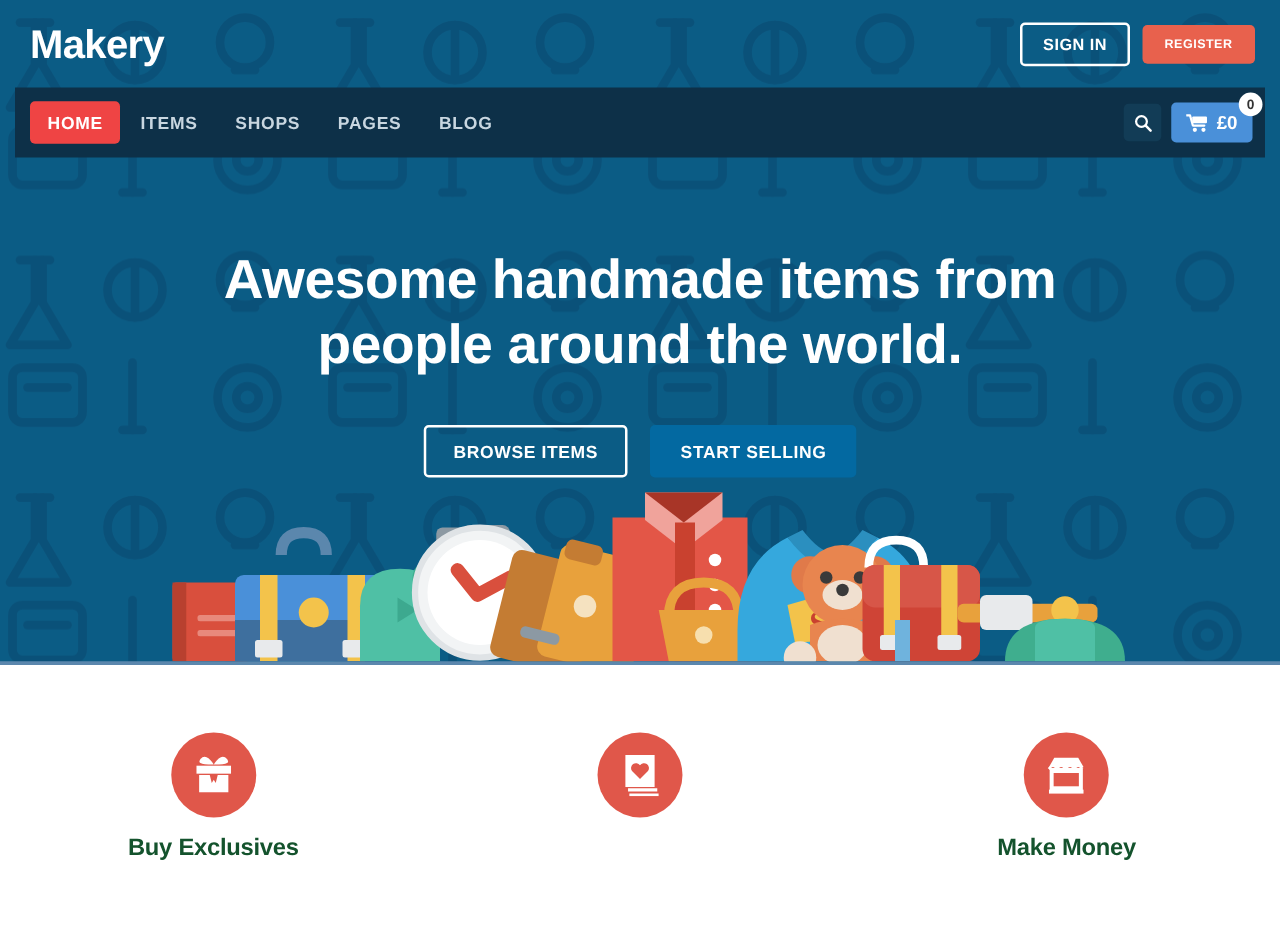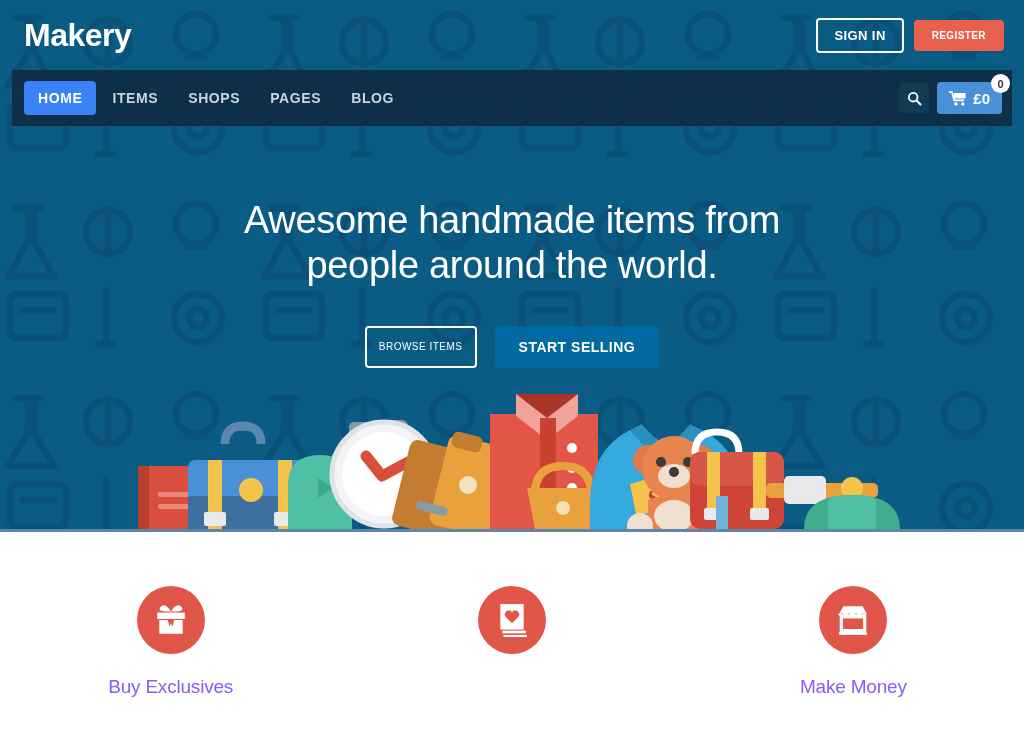--- a/index.html
+++ b/index.html
@@ -104,21 +104,21 @@
   .nav-item {
     color: #c8d6e0;
     font-size: 14px;
     font-weight: bold;
     letter-spacing: 0.6px;
     padding: 9px 14px;
     border-radius: 4px;
     cursor: pointer;
   }
   .nav-item.active {
-    background: #3b82f6;
+    background: #ef4444;
     color: #ffffff;
   }
   .nav-right {
     margin-left: auto;
     display: flex;
     align-items: center;
     gap: 8px;
   }
   .search-btn {
     width: 30px; height: 30px;
@@ -163,40 +163,40 @@
 
   
   .hero-content {
     position: relative;
     z-index: 4;
     text-align: center;
     padding-top: 72px;
   }
   .hero-title {
     color: #ffffff;
-    font-size: 38px;
-    font-weight: normal;
+    font-size: 44px;
+    font-weight: bold;
     line-height: 1.18;
     letter-spacing: -0.3px;
   }
   .hero-actions {
     margin-top: 38px;
     display: flex;
     justify-content: center;
     gap: 18px;
   }
   .btn-browse {
     border: 2px solid #ffffff;
     background: transparent;
     color: #ffffff;
     border-radius: 4px;
-    font-size: 10px;
-    font-weight: normal;
+    font-size: 14px;
+    font-weight: bold;
     letter-spacing: 0.5px;
-    padding: 11px 12px;
+    padding: 11px 22px;
     cursor: pointer;
     font-family: "Liberation Sans", sans-serif;
   }
   .btn-sell {
     border: none;
     background: #0369a1;
     color: #ffffff;
     border-radius: 4px;
     font-size: 14px;
     font-weight: bold;
@@ -230,24 +230,24 @@
   .feature-icon {
     width: 68px; height: 68px;
     border-radius: 50%;
     background: #e0574a;
     margin: 0 auto;
     display: flex;
     align-items: center;
     justify-content: center;
   }
   .feature-title {
-    margin-top: 22px;
+    margin-top: 14px;
     font-size: 19px;
-    font-weight: normal;
-    color: #8b5cf6;
+    font-weight: bold;
+    color: #14532d;
     letter-spacing: -0.2px;
   }
 </style>
 </head>
 <body>
 
 <section class="hero">
 
   <svg class="hero-pattern" viewBox="0 0 1024 568" preserveAspectRatio="xMidYMid slice" aria-hidden="true">
     <defs>

